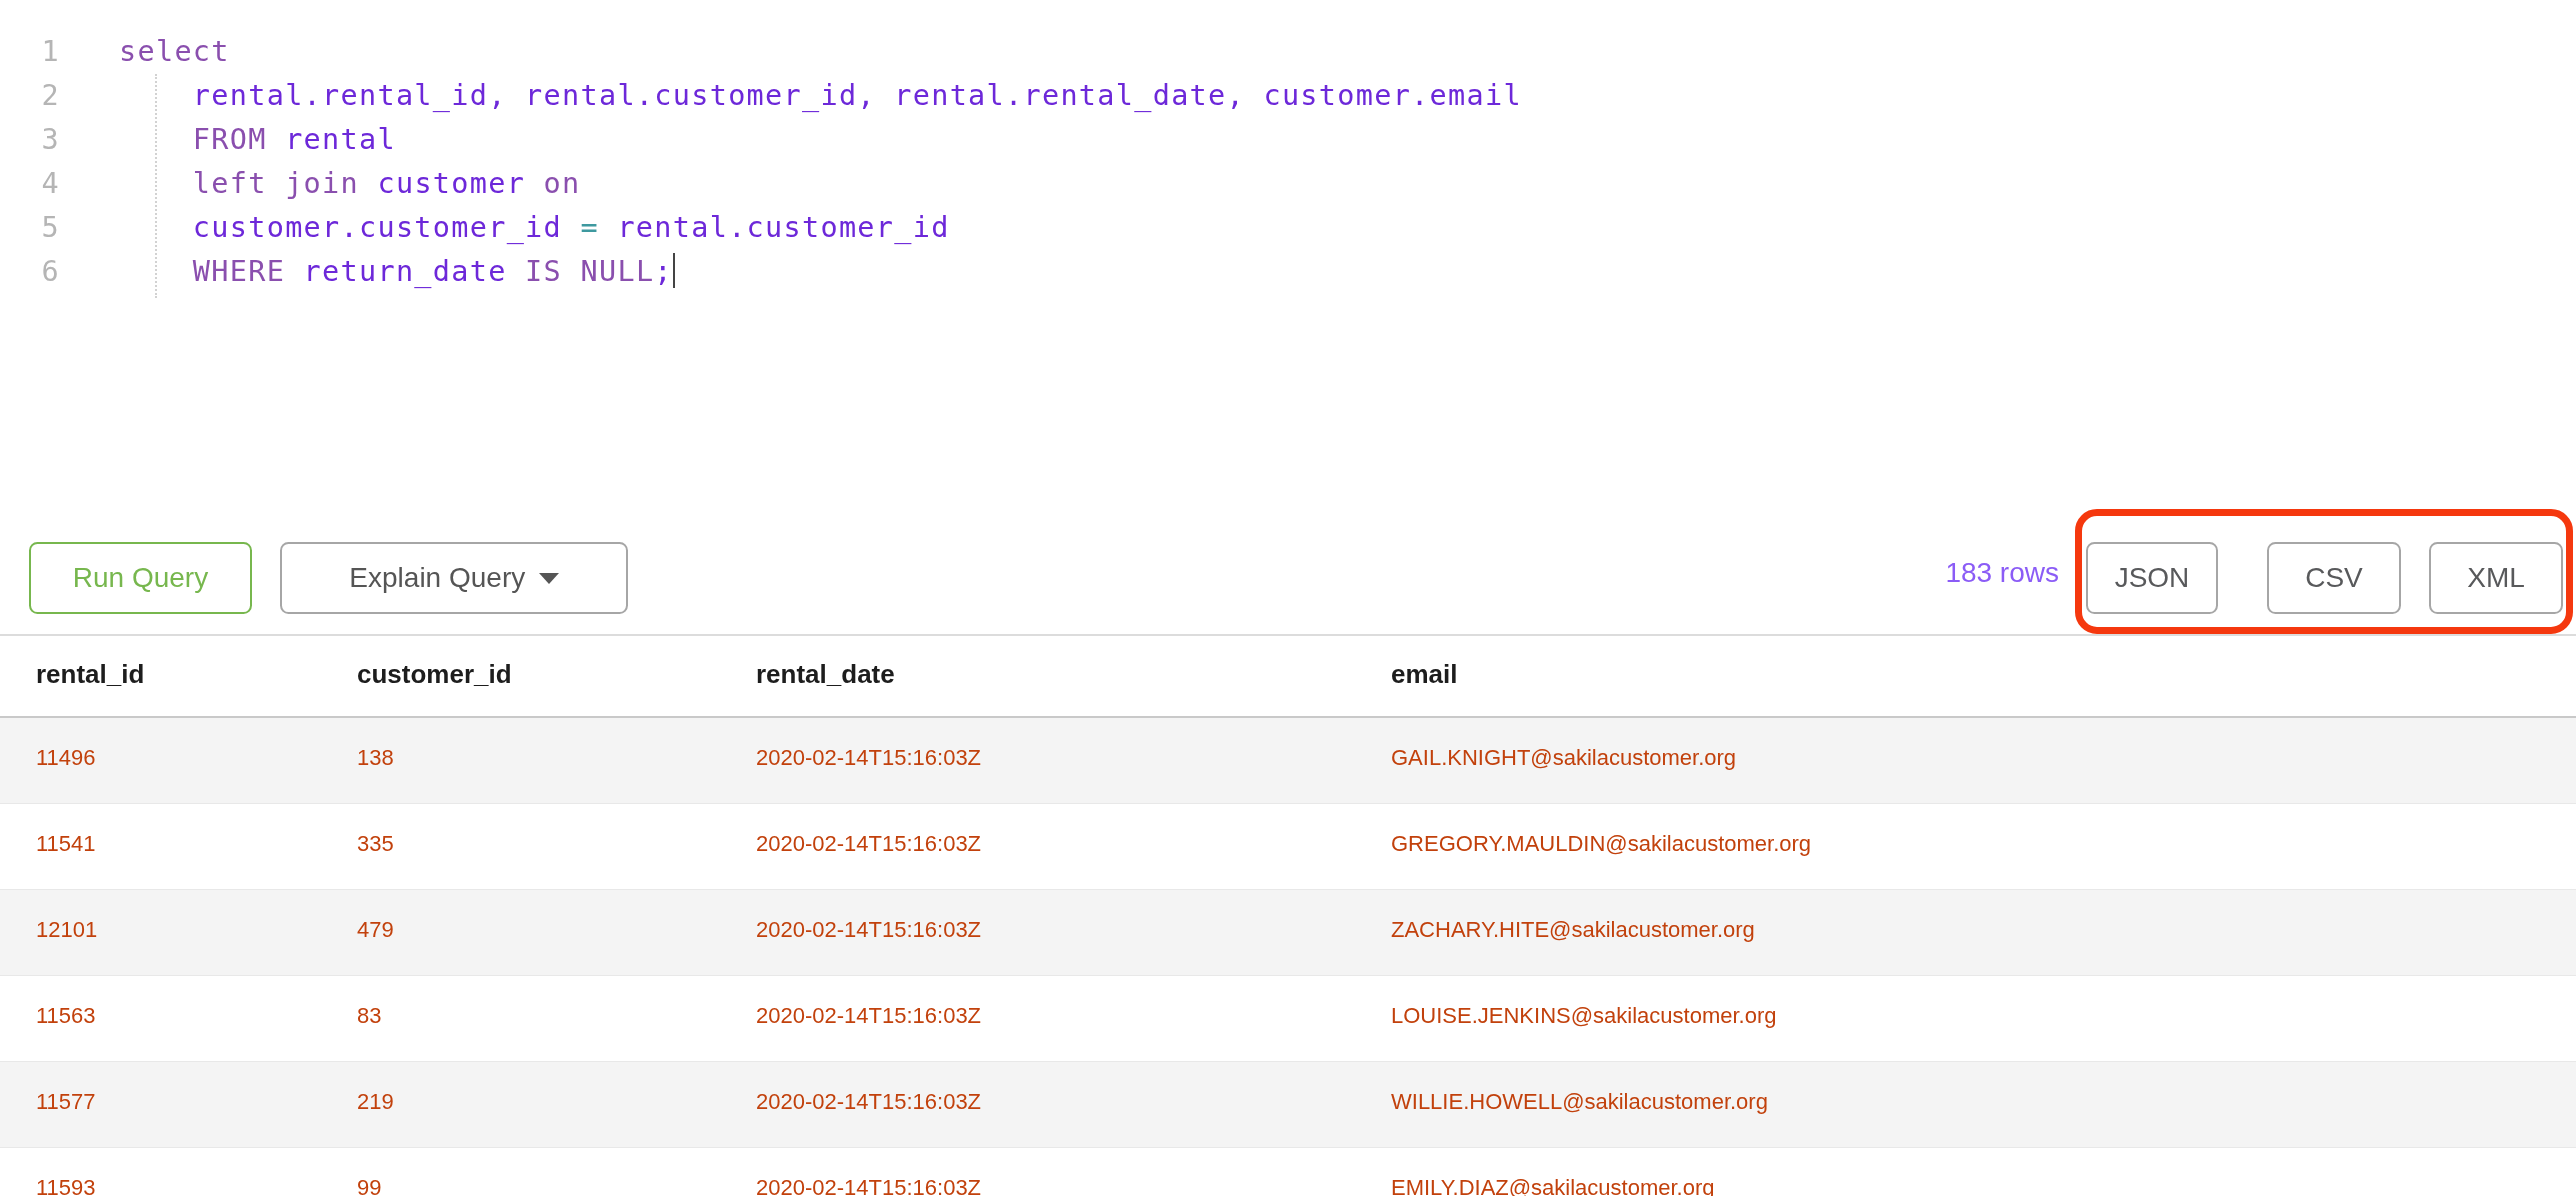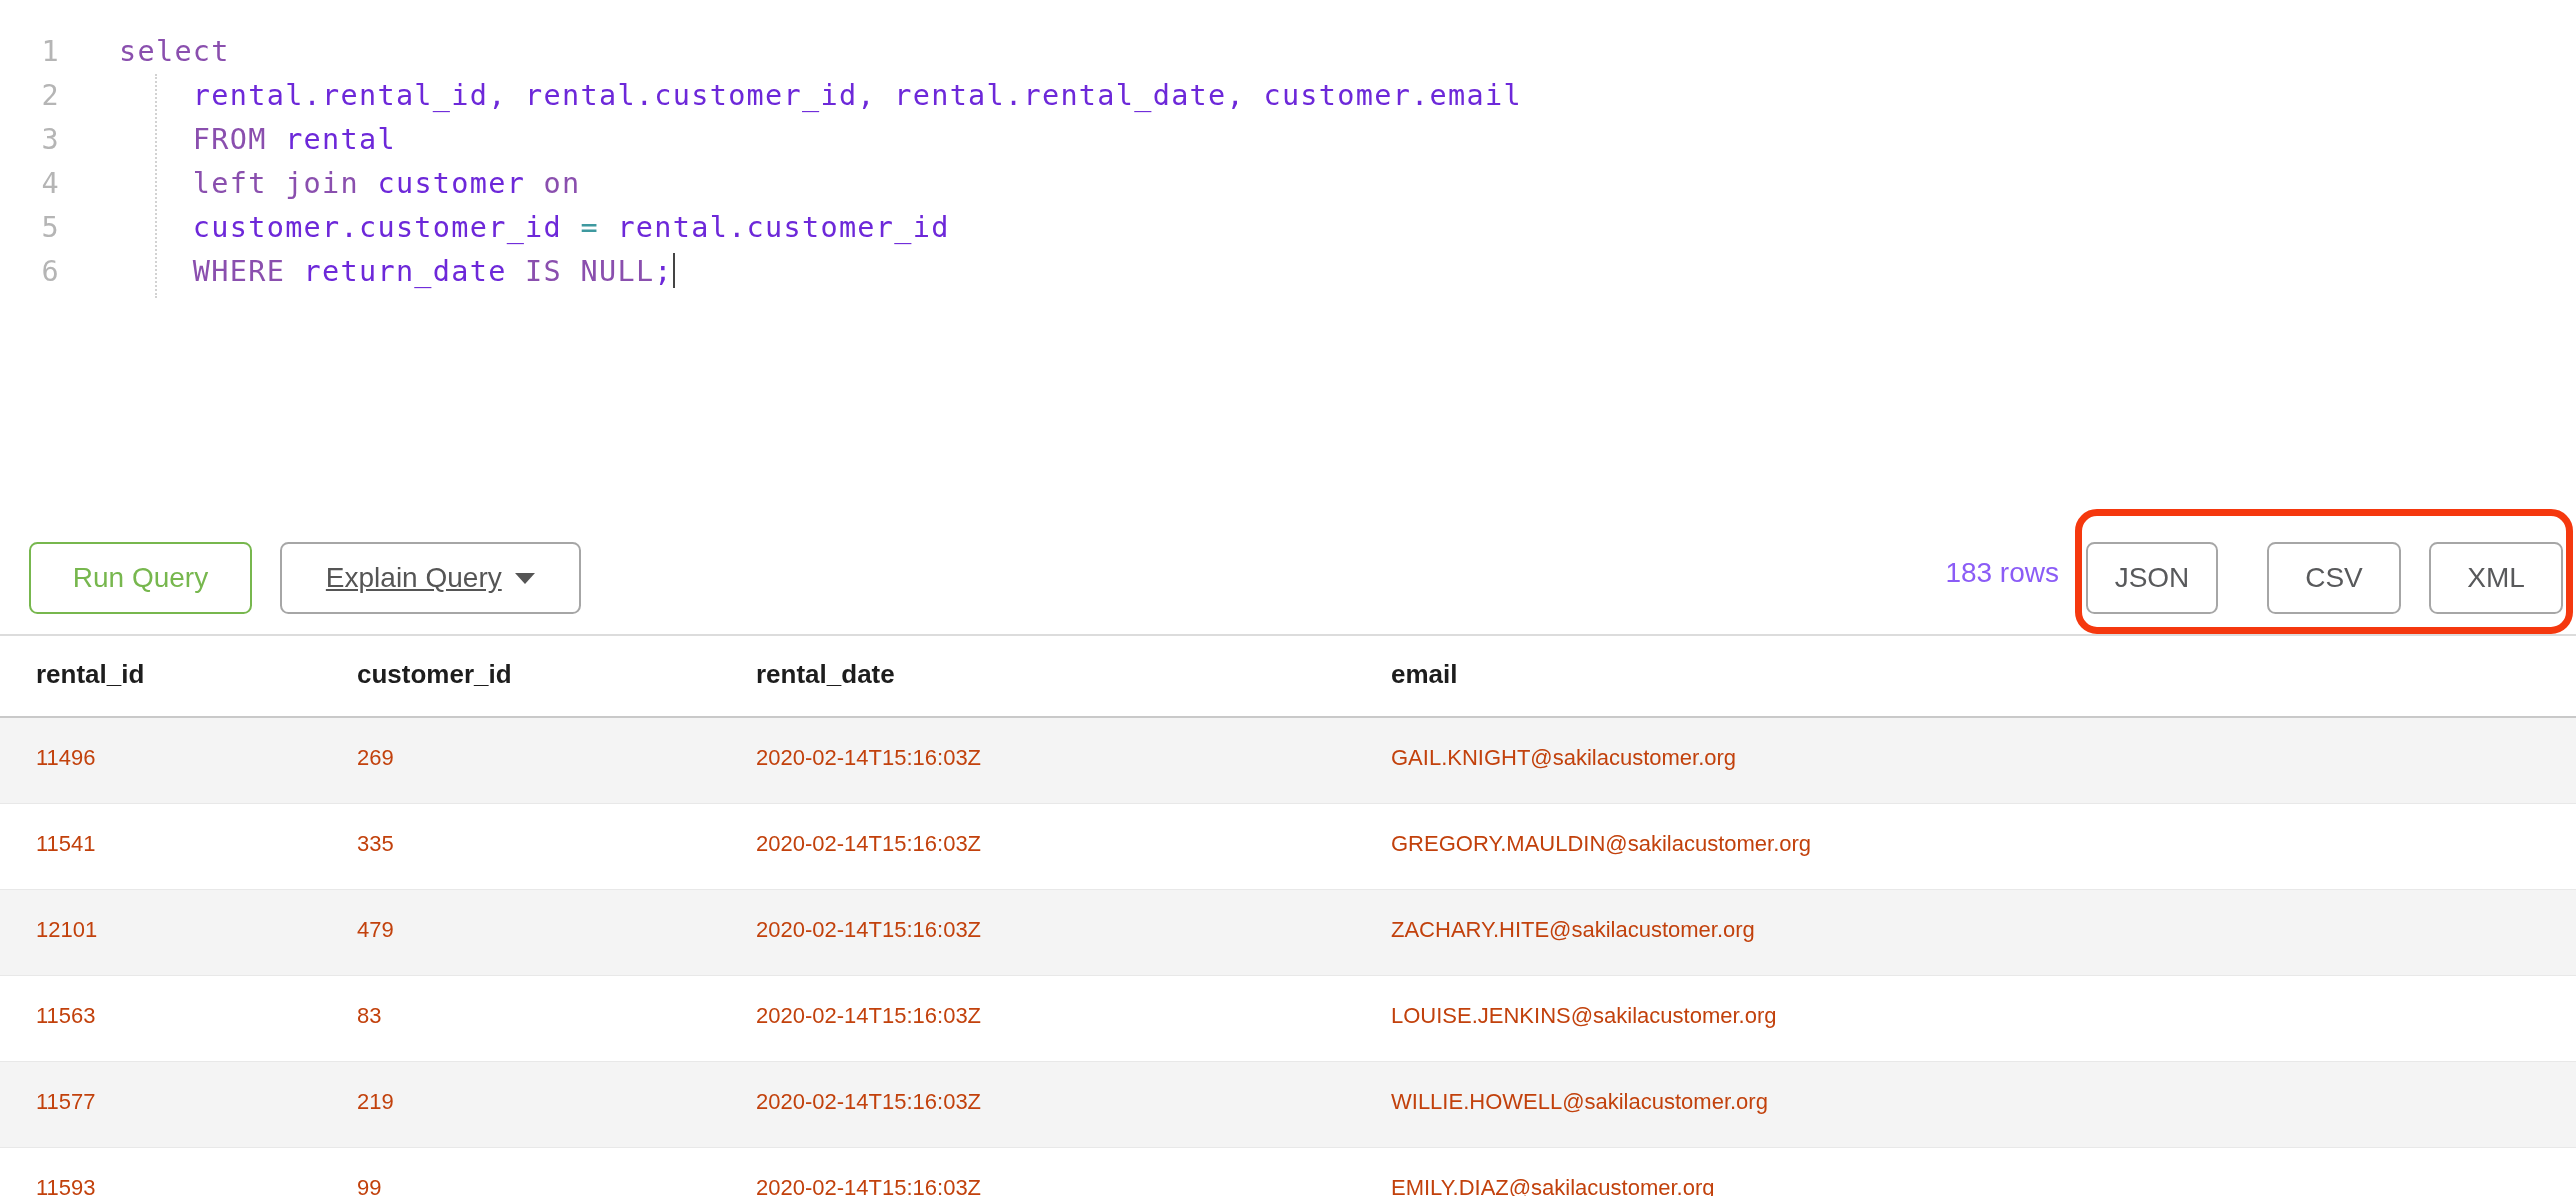--- a/index.html
+++ b/index.html
@@ -76,21 +76,21 @@
     justify-content: center;
     cursor: pointer;
     padding: 0 16px;
   }
   .btn-run {
     left: 29px;
     width: 223px;
     border-color: #77b74e;
     color: #77b74e;
   }
-  .btn-explain { left: 280px; width: 301px; color: #555; text-decoration: underline; }
+  .btn-explain { left: 280px; width: 348px; color: #555; }
   .caret-down {
     display: inline-block;
     margin-left: 13.4px;
     width: 0; height: 0;
     border-left: 10px solid transparent;
     border-right: 10px solid transparent;
     border-top: 11.7px solid #555;
   }
   .rows-count {
     position: absolute;
@@ -193,21 +193,21 @@
     <tr>
       <th>rental_id</th>
       <th>customer_id</th>
       <th>rental_date</th>
       <th>email</th>
     </tr>
   </thead>
   <tbody id="results-body">
       <tr>
         <td>11496</td>
-        <td>269</td>
+        <td>138</td>
         <td>2020-02-14T15:16:03Z</td>
         <td>GAIL.KNIGHT@sakilacustomer.org</td>
       </tr>
       <tr>
         <td>11541</td>
         <td>335</td>
         <td>2020-02-14T15:16:03Z</td>
         <td>GREGORY.MAULDIN@sakilacustomer.org</td>
       </tr>
       <tr>

